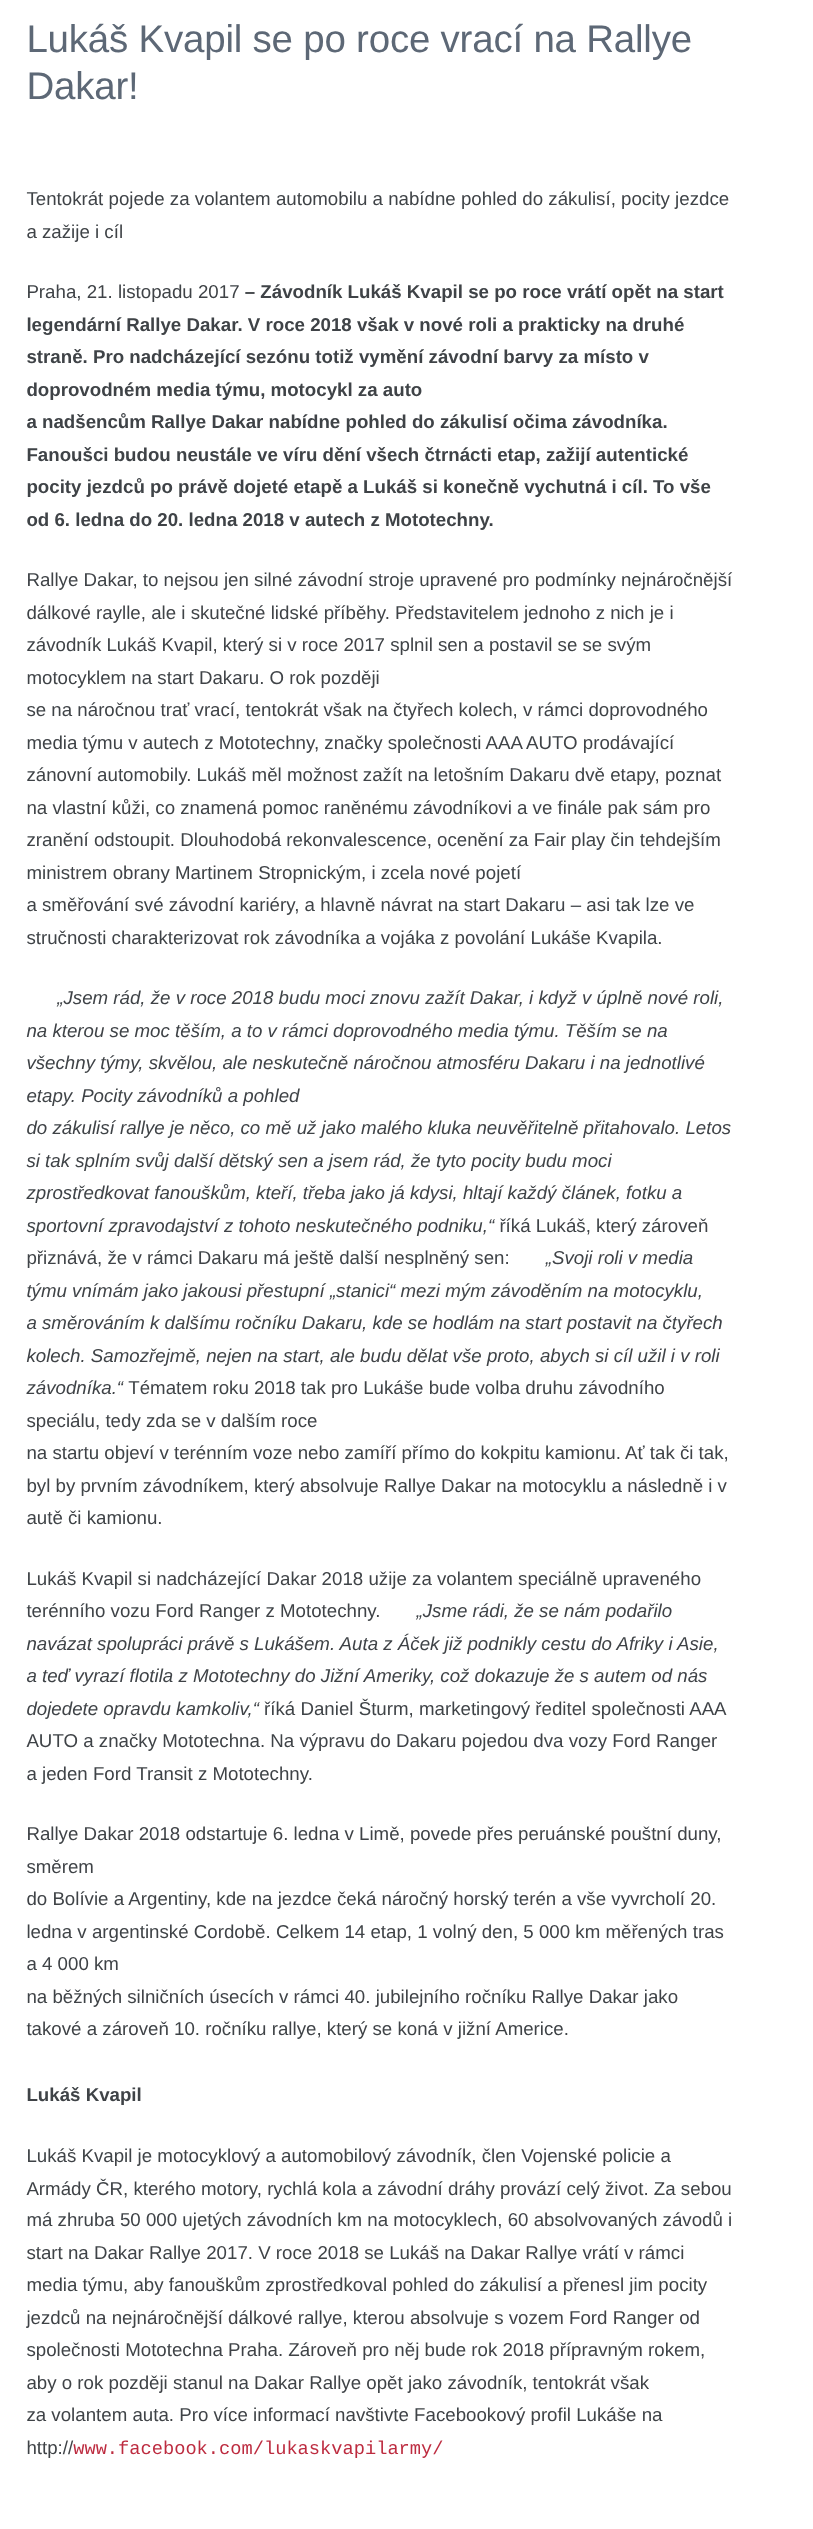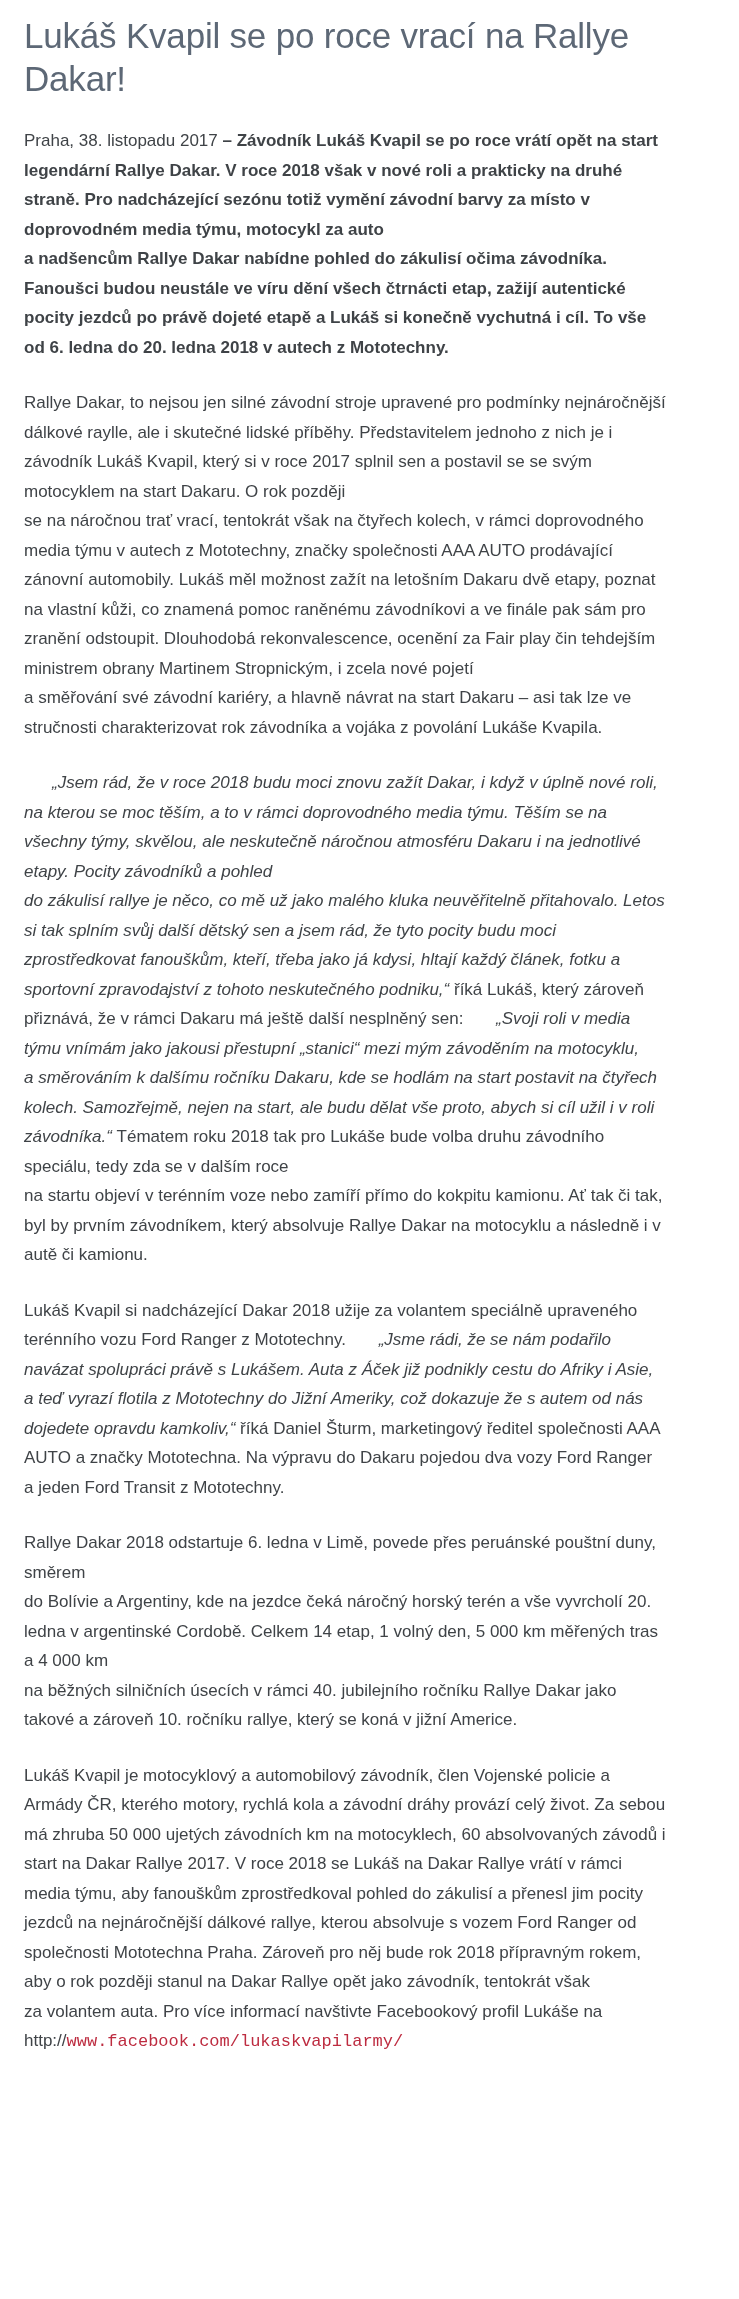--- a/index.html
+++ b/index.html
@@ -61,31 +61,33 @@
     cursor: pointer;
     font-family: Liberation Mono, monospace;
   }
 </style>
 </head>
 <body>
 
 <div class="page">
   <h1 class="page-title">Lukáš Kvapil se po roce vrací na Rallye Dakar!</h1>
 
+  <p class="lead">Tentokrát pojede za volantem automobilu a nabídne pohled do zákulisí, pocity jezdce a zažije i cíl</p>
 
   <div class="article-body" id="article-body">
-      <p><span class="run-normal">Praha, 38. listopadu 2017 </span><span class="run-bold">– Závodník Lukáš Kvapil se po roce vrátí opět na start legendární Rallye Dakar. V roce 2018 však v nové roli a prakticky na druhé straně. Pro nadcházející sezónu totiž vymění závodní barvy za místo v doprovodném media týmu, motocykl za auto
+      <p><span class="run-normal">Praha, 21. listopadu 2017 </span><span class="run-bold">– Závodník Lukáš Kvapil se po roce vrátí opět na start legendární Rallye Dakar. V roce 2018 však v nové roli a prakticky na druhé straně. Pro nadcházející sezónu totiž vymění závodní barvy za místo v doprovodném media týmu, motocykl za auto
 a nadšencům Rallye Dakar nabídne pohled do zákulisí očima závodníka. Fanoušci budou neustále ve víru dění všech čtrnácti etap, zažijí autentické pocity jezdců po právě dojeté etapě a Lukáš si konečně vychutná i cíl. To vše od 6. ledna do 20. ledna 2018 v autech z Mototechny.</span></p>
       <p><span class="run-normal">Rallye Dakar, to nejsou jen silné závodní stroje upravené pro podmínky nejnáročnější dálkové raylle, ale i skutečné lidské příběhy. Představitelem jednoho z nich je i závodník Lukáš Kvapil, který si v roce 2017 splnil sen a postavil se se svým motocyklem na start Dakaru. O rok později
 se na náročnou trať vrací, tentokrát však na čtyřech kolech, v rámci doprovodného media týmu v autech z Mototechny, značky společnosti AAA AUTO prodávající zánovní automobily. Lukáš měl možnost zažít na letošním Dakaru dvě etapy, poznat na vlastní kůži, co znamená pomoc raněnému závodníkovi a ve finále pak sám pro zranění odstoupit. Dlouhodobá rekonvalescence, ocenění za Fair play čin tehdejším ministrem obrany Martinem Stropnickým, i zcela nové pojetí
 a směřování své závodní kariéry, a hlavně návrat na start Dakaru – asi tak lze ve stručnosti charakterizovat rok závodníka a vojáka z povolání Lukáše Kvapila.</span></p>
       <p><span class="run-italic">„Jsem rád, že v roce 2018 budu moci znovu zažít Dakar, i když v úplně nové roli, na kterou se moc těším, a to v rámci doprovodného media týmu. Těším se na všechny týmy, skvělou, ale neskutečně náročnou atmosféru Dakaru i na jednotlivé etapy. Pocity závodníků a pohled
 do zákulisí rallye je něco, co mě už jako malého kluka neuvěřitelně přitahovalo. Letos si tak splním svůj další dětský sen a jsem rád, že tyto pocity budu moci zprostředkovat fanouškům, kteří, třeba jako já kdysi, hltají každý článek, fotku a sportovní zpravodajství z tohoto neskutečného podniku,“ </span><span class="run-normal">říká Lukáš, který zároveň přiznává, že v rámci Dakaru má ještě další nesplněný sen: </span><span class="run-italic">„Svoji roli v media týmu vnímám jako jakousi přestupní „stanici“ mezi mým závoděním na motocyklu,
 a směrováním k dalšímu ročníku Dakaru, kde se hodlám na start postavit na čtyřech kolech. Samozřejmě, nejen na start, ale budu dělat vše proto, abych si cíl užil i v roli závodníka.“ </span><span class="run-normal">Tématem roku 2018 tak pro Lukáše bude volba druhu závodního speciálu, tedy zda se v dalším roce
 na startu objeví v terénním voze nebo zamíří přímo do kokpitu kamionu. Ať tak či tak, byl by prvním závodníkem, který absolvuje Rallye Dakar na motocyklu a následně i v autě či kamionu.</span></p>
       <p><span class="run-normal">Lukáš Kvapil si nadcházející Dakar 2018 užije za volantem speciálně upraveného terénního vozu Ford Ranger z Mototechny. </span><span class="run-italic">„Jsme rádi, že se nám podařilo navázat spolupráci právě s Lukášem. Auta z Áček již podnikly cestu do Afriky i Asie, a teď vyrazí flotila z Mototechny do Jižní Ameriky, což dokazuje že s autem od nás dojedete opravdu kamkoliv,“ </span><span class="run-normal">říká Daniel Šturm, marketingový ředitel společnosti AAA AUTO a značky Mototechna. Na výpravu do Dakaru pojedou dva vozy Ford Ranger a jeden Ford Transit z Mototechny.</span></p>
       <p><span class="run-normal">Rallye Dakar 2018 odstartuje 6. ledna v Limě, povede přes peruánské pouštní duny, směrem
 do Bolívie a Argentiny, kde na jezdce čeká náročný horský terén a vše vyvrcholí 20. ledna v argentinské Cordobě. Celkem 14 etap, 1 volný den, 5 000 km měřených tras a 4 000 km
 na běžných silničních úsecích v rámci 40. jubilejního ročníku Rallye Dakar jako takové a zároveň 10. ročníku rallye, který se koná v jižní Americe.</span></p>
+      <h3><span class="run-bold">Lukáš Kvapil</span></h3>
       <p><span class="run-normal">Lukáš Kvapil je motocyklový a automobilový závodník, člen Vojenské policie a Armády ČR, kterého motory, rychlá kola a závodní dráhy provází celý život. Za sebou má zhruba 50 000 ujetých závodních km na motocyklech, 60 absolvovaných závodů i start na Dakar Rallye 2017. V roce 2018 se Lukáš na Dakar Rallye vrátí v rámci media týmu, aby fanouškům zprostředkoval pohled do zákulisí a přenesl jim pocity jezdců na nejnáročnější dálkové rallye, kterou absolvuje s vozem Ford Ranger od společnosti Mototechna Praha. Zároveň pro něj bude rok 2018 přípravným rokem, aby o rok později stanul na Dakar Rallye opět jako závodník, tentokrát však
 za volantem auta. Pro více informací navštivte Facebookový profil Lukáše na http://</span><a class="run-link" href="#">www.facebook.com/lukaskvapilarmy/</a></p>
     </div>
 </div>
 
 </body></html>

